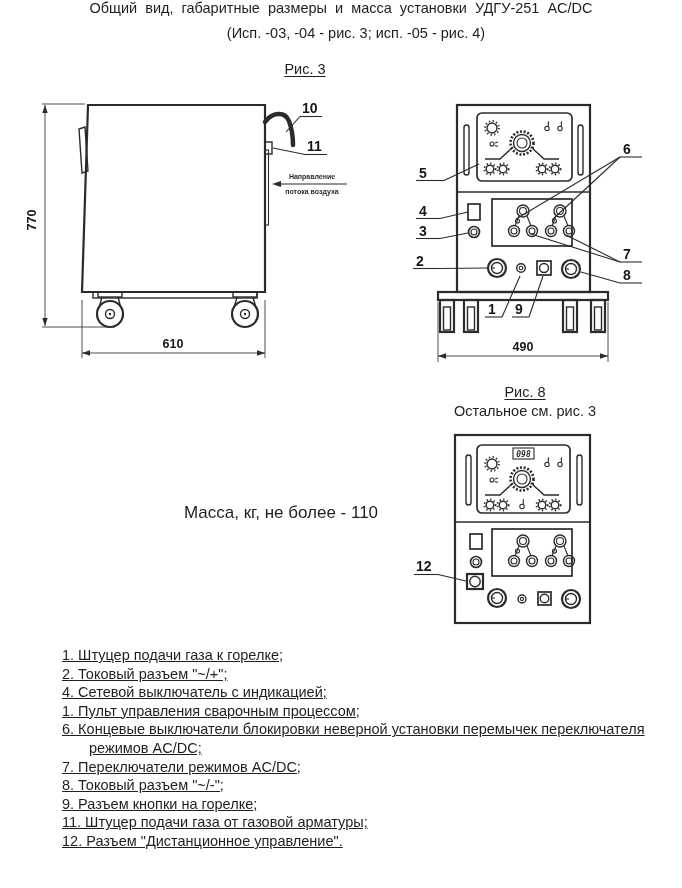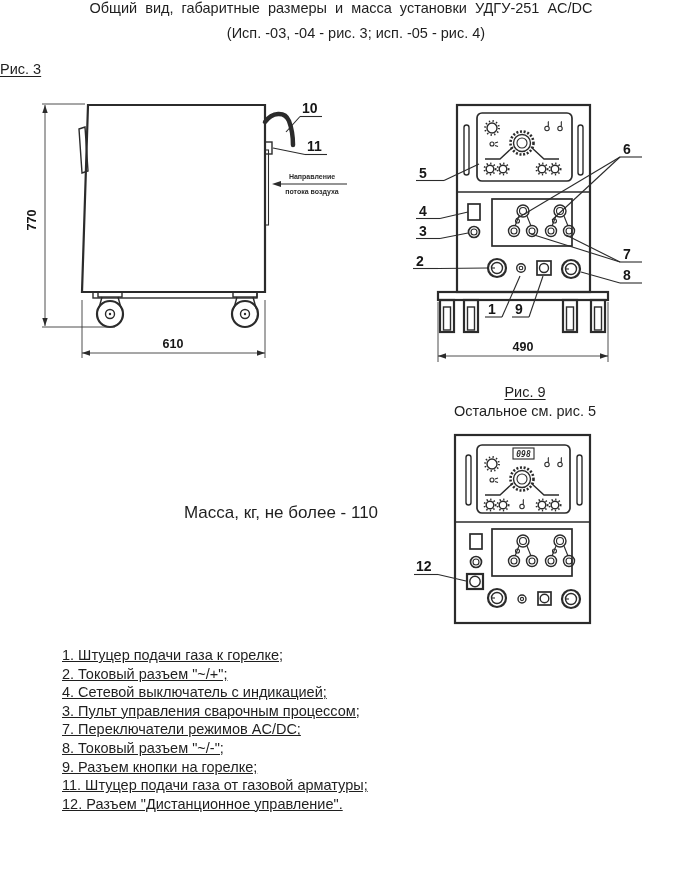--- a/index.html
+++ b/index.html
@@ -2,21 +2,21 @@
 <html><head>
 <meta charset="utf-8">
 <style>
   html,body{margin:0;padding:0;}
   body{width:682px;height:888px;position:relative;background:#ffffff;
        font-family:"Liberation Sans","DejaVu Sans",sans-serif;color:#1f1f1f;}
   .abs{position:absolute;}
   .title-line1{left:0;top:0;width:682px;text-align:center;font-size:14.5px;word-spacing:4px;white-space:nowrap;}
   .title-line2{left:0;top:25px;width:682px;text-align:center;font-size:14.5px;padding-left:15px;}
   .fig-cap{font-size:14.5px;text-decoration:underline;text-underline-offset:2px;}
-  .fig3-cap{left:0;top:61px;width:610px;}
+  .fig3-cap{left:0;top:61px;width:610px;text-align:center;}
   .fig4-block{left:400px;top:384px;width:250px;text-align:center;}
   .fig4-note{left:400px;top:403px;width:250px;text-align:center;font-size:14.5px;}
   .mass-note{left:131px;top:503px;width:300px;text-align:center;font-size:17px;}
   .legend{left:62px;top:646px;width:592px;font-size:14.5px;line-height:18.6px;text-decoration:underline;}
   .legend .item{padding-left:27px;text-indent:-27px;}
   
   svg{position:absolute;overflow:visible;}
   .ln{fill:none;stroke:#2b2b2b;stroke-width:1.4;}
   .ln1{fill:none;stroke:#2b2b2b;stroke-width:1.1;}
   .ln2{fill:none;stroke:#2b2b2b;stroke-width:2.2;}
@@ -257,22 +257,22 @@
     <line x1="85" y1="227" x2="102" y2="227" class="ln1"></line>
     <line x1="102" y1="227" x2="120" y2="186" class="ln1"></line>
   </g>
   <g>
     <text x="115" y="224" class="co">9</text>
     <line x1="112" y1="227" x2="129" y2="227" class="ln1"></line>
     <line x1="129" y1="227" x2="143" y2="186" class="ln1"></line>
   </g>
 </svg>
 
-<div class="abs fig-cap fig4-block">Рис. 9</div>
-<div class="abs fig4-note">Остальное см. рис. 5</div>
+<div class="abs fig-cap fig4-block">Рис. 8</div>
+<div class="abs fig4-note">Остальное см. рис. 3</div>
 
 <svg style="left:400px;top:425px" width="282" height="208" viewBox="0 0 282 208">
   <g>
     <rect x="55" y="10" width="135" height="188" class="ln2"></rect>
     <line x1="55" y1="97" x2="190" y2="97" class="ln3"></line>
     <rect x="66" y="30" width="5" height="50" rx="2.5" class="ln"></rect>
     <rect x="177" y="30" width="5" height="50" rx="2.5" class="ln"></rect>
     <rect x="77" y="20" width="93" height="68" rx="5" class="ln3"></rect>
   </g>
   <g>
@@ -310,19 +310,20 @@
     <line x1="38" y1="149.5" x2="66" y2="156" class="ln1"></line>
   </g>
 </svg>
 
 <div class="abs mass-note">Масса, кг, не более - 110</div>
 
 <div class="abs legend">
   <div class="item">1. Штуцер подачи газа к горелке;</div>
   <div class="item">2. Токовый разъем "~/+";</div>
   <div class="item">4. Сетевой выключатель с индикацией;</div>
-  <div class="item">3. Пульт управления сварочным процессом;</div>
+  <div class="item">1. Пульт управления сварочным процессом;</div>
+  <div class="item">6. Концевые выключатели блокировки неверной установки перемычек переключателя режимов AC/DC;</div>
   <div class="item">7. Переключатели режимов AC/DC;</div>
   <div class="item">8. Токовый разъем "~/-";</div>
   <div class="item">9. Разъем кнопки на горелке;</div>
   <div class="item">11. Штуцер подачи газа от газовой арматуры;</div>
   <div class="item">12. Разъем "Дистанционное управление".</div>
 </div>
 
 </body></html>

